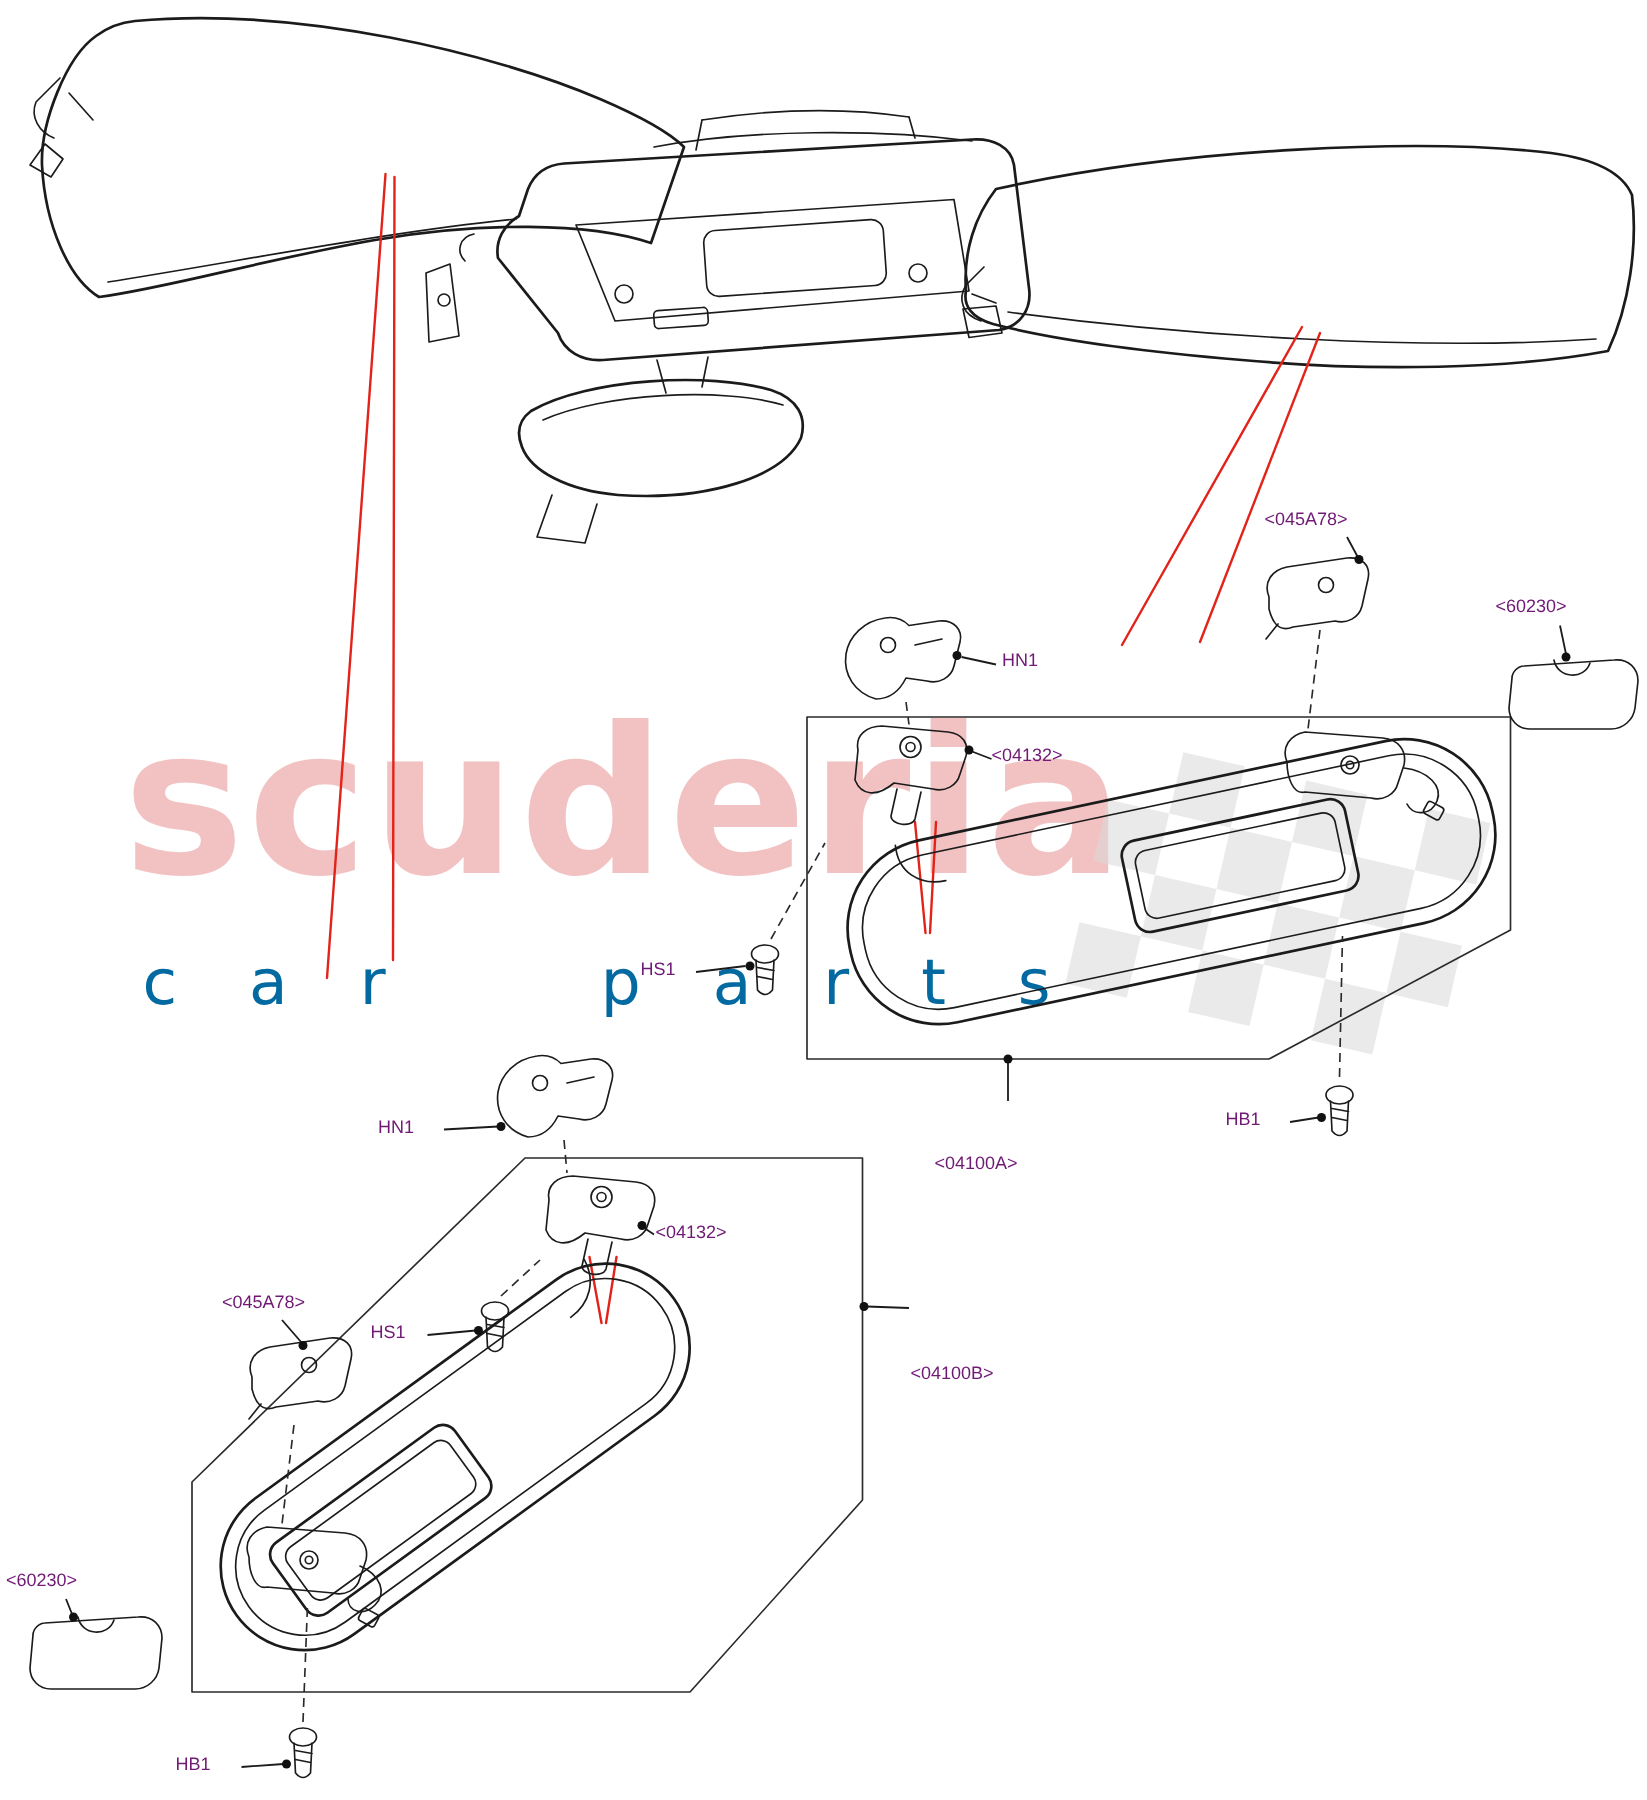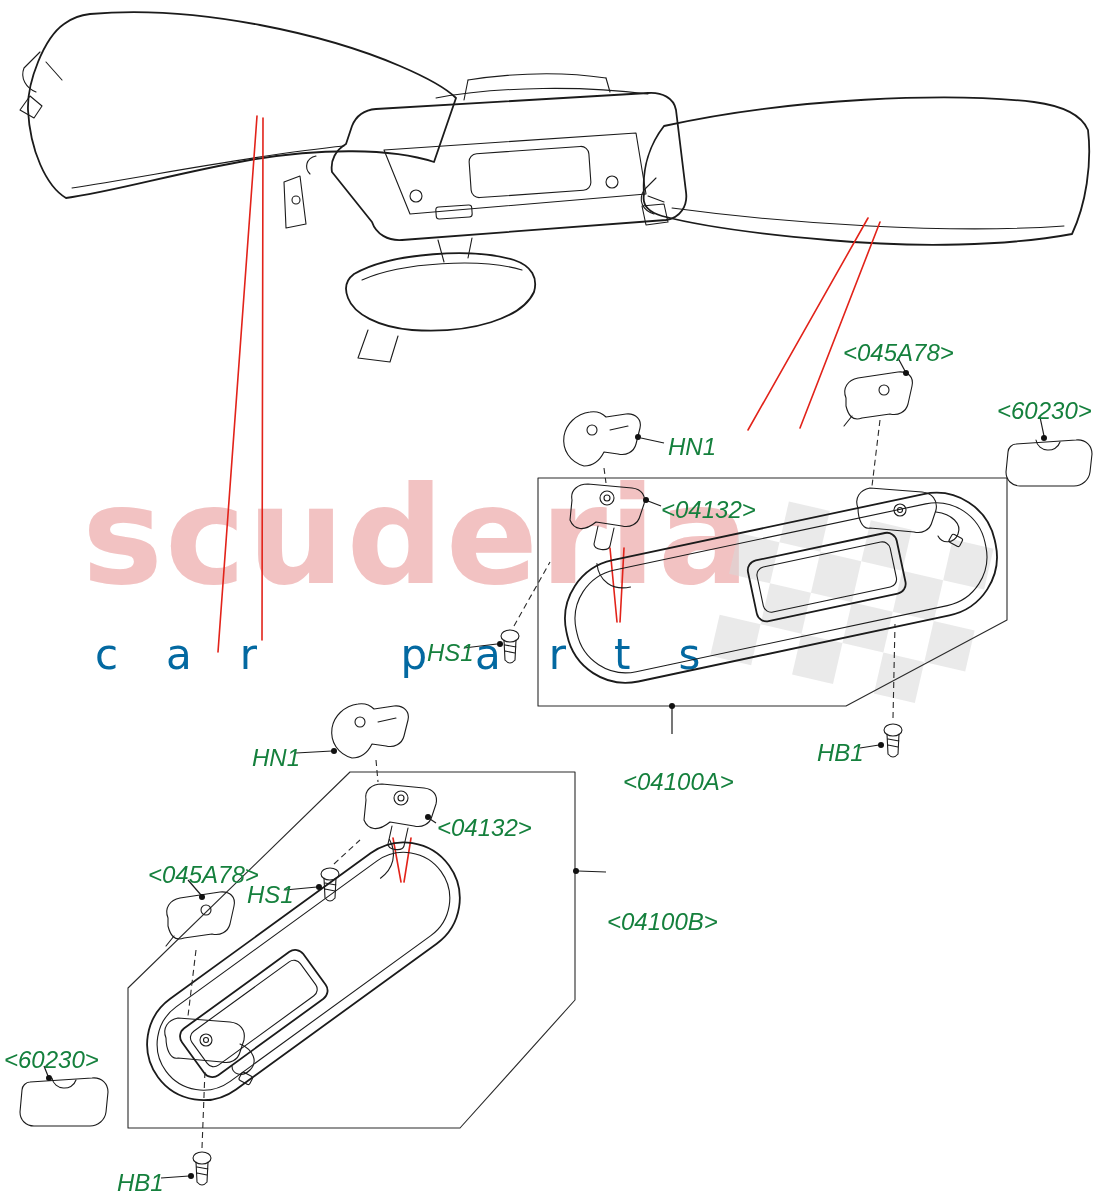--- a/index.html
+++ b/index.html
@@ -38,24 +38,23 @@
   svg .thin{fill:none;stroke:#2a2a2a;stroke-width:1.1;stroke-linejoin:round;}
   svg .red{fill:none;stroke:#e2231a;stroke-width:1.6;stroke-linecap:round;}
   svg .dash{fill:none;stroke:#2a2a2a;stroke-width:1.1;stroke-dasharray:6 4;}
   svg .leader{fill:none;stroke:#1b1b1b;stroke-width:1.2;}
   svg .dot{fill:#111;stroke:none;}
   svg .check{fill:#d9d9d9;stroke:none;}
   
   .callout{
     position:absolute;
     z-index:2;
-    color:#15803d;
-    font-size:24px;
+    color:#701a75;
+    font-size:12px;
     white-space:nowrap;
-    font-style:italic;
   }
 </style>
 </head>
 <body>
 
 <div class="stage">
 
   <div class="watermark">
     <div class="wm-title">scuderia</div>
     <div class="wm-sub">car parts</div>

